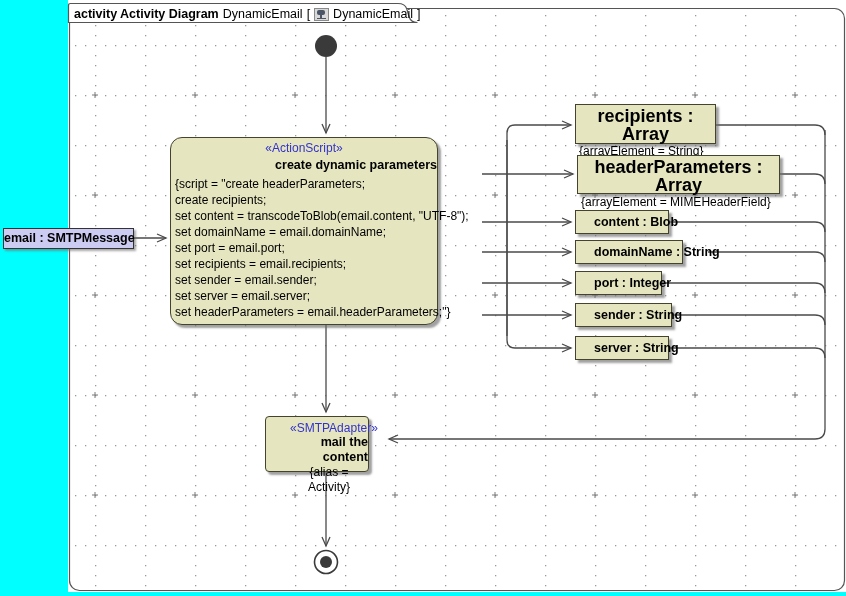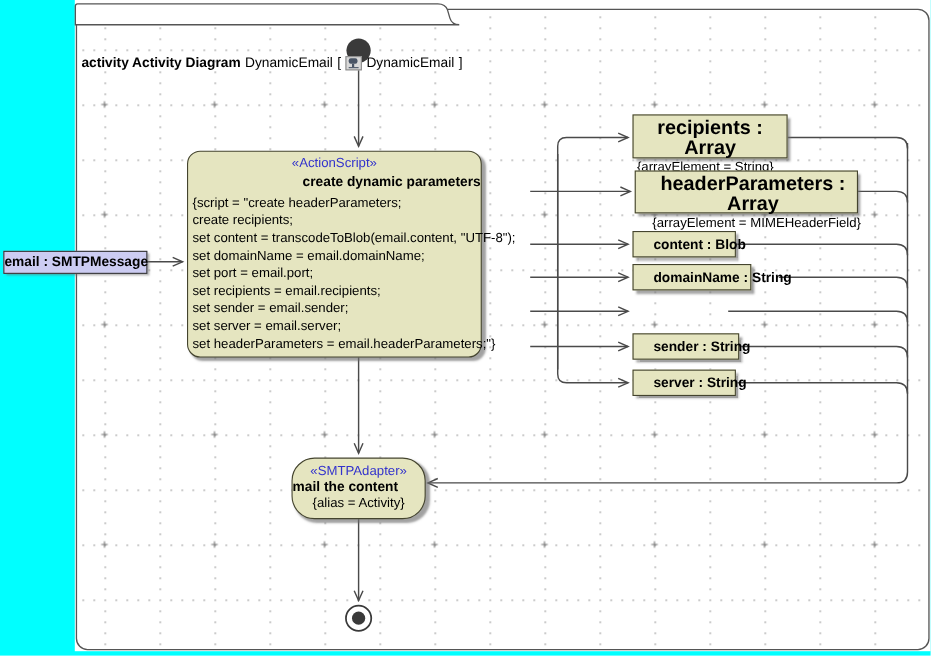--- a/index.html
+++ b/index.html
@@ -36,28 +36,28 @@
   .pin-box .pin-tag{font-size:12px;line-height:17px;padding-left:3px;white-space:nowrap;}
   .pin-single{font-weight:bold;font-size:12.5px;line-height:22px;padding-left:18px;white-space:nowrap;}
   #input-pin{
     position:absolute;left:3px;top:228px;width:131px;height:21px;
     background:var(--input-pin-fill);border:1.2px solid #333;
     box-shadow:2px 2px 2px rgba(110,110,110,.6);
     font-weight:bold;font-size:12.5px;text-align:center;line-height:19px;white-space:nowrap;
   }
   #frame-tab-text{
     position:absolute;left:74px;top:5px;height:18px;display:flex;align-items:center;gap:4px;
-    font-size:12.5px;white-space:nowrap;margin-top:43px;
+    font-size:12.5px;white-space:nowrap;
   }
   #frame-tab-text .kw{font-weight:bold;}
   #diagram-icon{display:inline-block;width:15px;height:13px;background:#d9d9d9;border:1px solid #8a8a8a;position:relative;}
   #diagram-icon .glyph-a{position:absolute;left:2px;top:1px;width:8px;height:5px;background:#4a5566;border-radius:2px;}
   #diagram-icon .glyph-b{position:absolute;left:5px;top:6px;width:2px;height:3px;background:#4a5566;}
   #diagram-icon .glyph-c{position:absolute;left:2px;top:9px;width:9px;height:1.5px;background:#4a5566;}
-  .mail-name{text-align:left;font-weight:bold;font-size:12.5px;line-height:15px;}
+  .mail-name{text-align:right;font-weight:bold;font-size:12.5px;line-height:15px;}
   .mail-tag{text-align:center;font-size:12px;line-height:15px;}
 </style>
 </head>
 <body>
 
 <div id="viewport"></div>
 
 <div id="stage">
 
   <svg id="diagram-svg" width="846" height="596" viewBox="0 0 846 596">
@@ -145,28 +145,29 @@
       <div>set sender = email.sender;</div>
       <div>set server = email.server;</div>
       <div>set headerParameters = email.headerParameters;"}</div>
     </div>
   </div>
 
   <div class="node pin-box" style="left:575px;top:104px;width:141px;height:40px;">
     <div class="pin-title">recipients : Array</div>
     <div class="pin-tag">{arrayElement = String}</div>
   </div>
-  <div class="node pin-box" style="left:577px;top:155px;width:203px;height:39px;padding-left:12px;">
+  <div class="node pin-box" style="left:577px;top:155px;width:203px;height:39px;">
     <div class="pin-title">headerParameters : Array</div>
     <div class="pin-tag">{arrayElement = MIMEHeaderField}</div>
   </div>
   <div class="node pin-single" style="left:575px;top:210px;width:94px;height:24px;">content : Blob</div>
   <div class="node pin-single" style="left:575px;top:240px;width:108px;height:24px;">domainName : String</div>
+  <div class="node pin-single" style="left:575px;top:271px;width:87px;height:24px;">port : Integer</div>
   <div class="node pin-single" style="left:575px;top:303px;width:97px;height:24px;">sender : String</div>
   <div class="node pin-single" style="left:575px;top:336px;width:94px;height:24px;">server : String</div>
 
-  <div class="node" style="left:265px;top:416px;width:122px;height:56px;border-radius:21px;">
+  <div class="node" style="left:265px;top:416px;width:104px;height:56px;border-radius:4px;padding-left:24px;">
     <div class="stereo" style="margin-top:4px;">«SMTPAdapter»</div>
     <div class="mail-name">mail the content</div>
     <div class="mail-tag">{alias = Activity}</div>
   </div>
 
 </div>
 
 </body></html>

